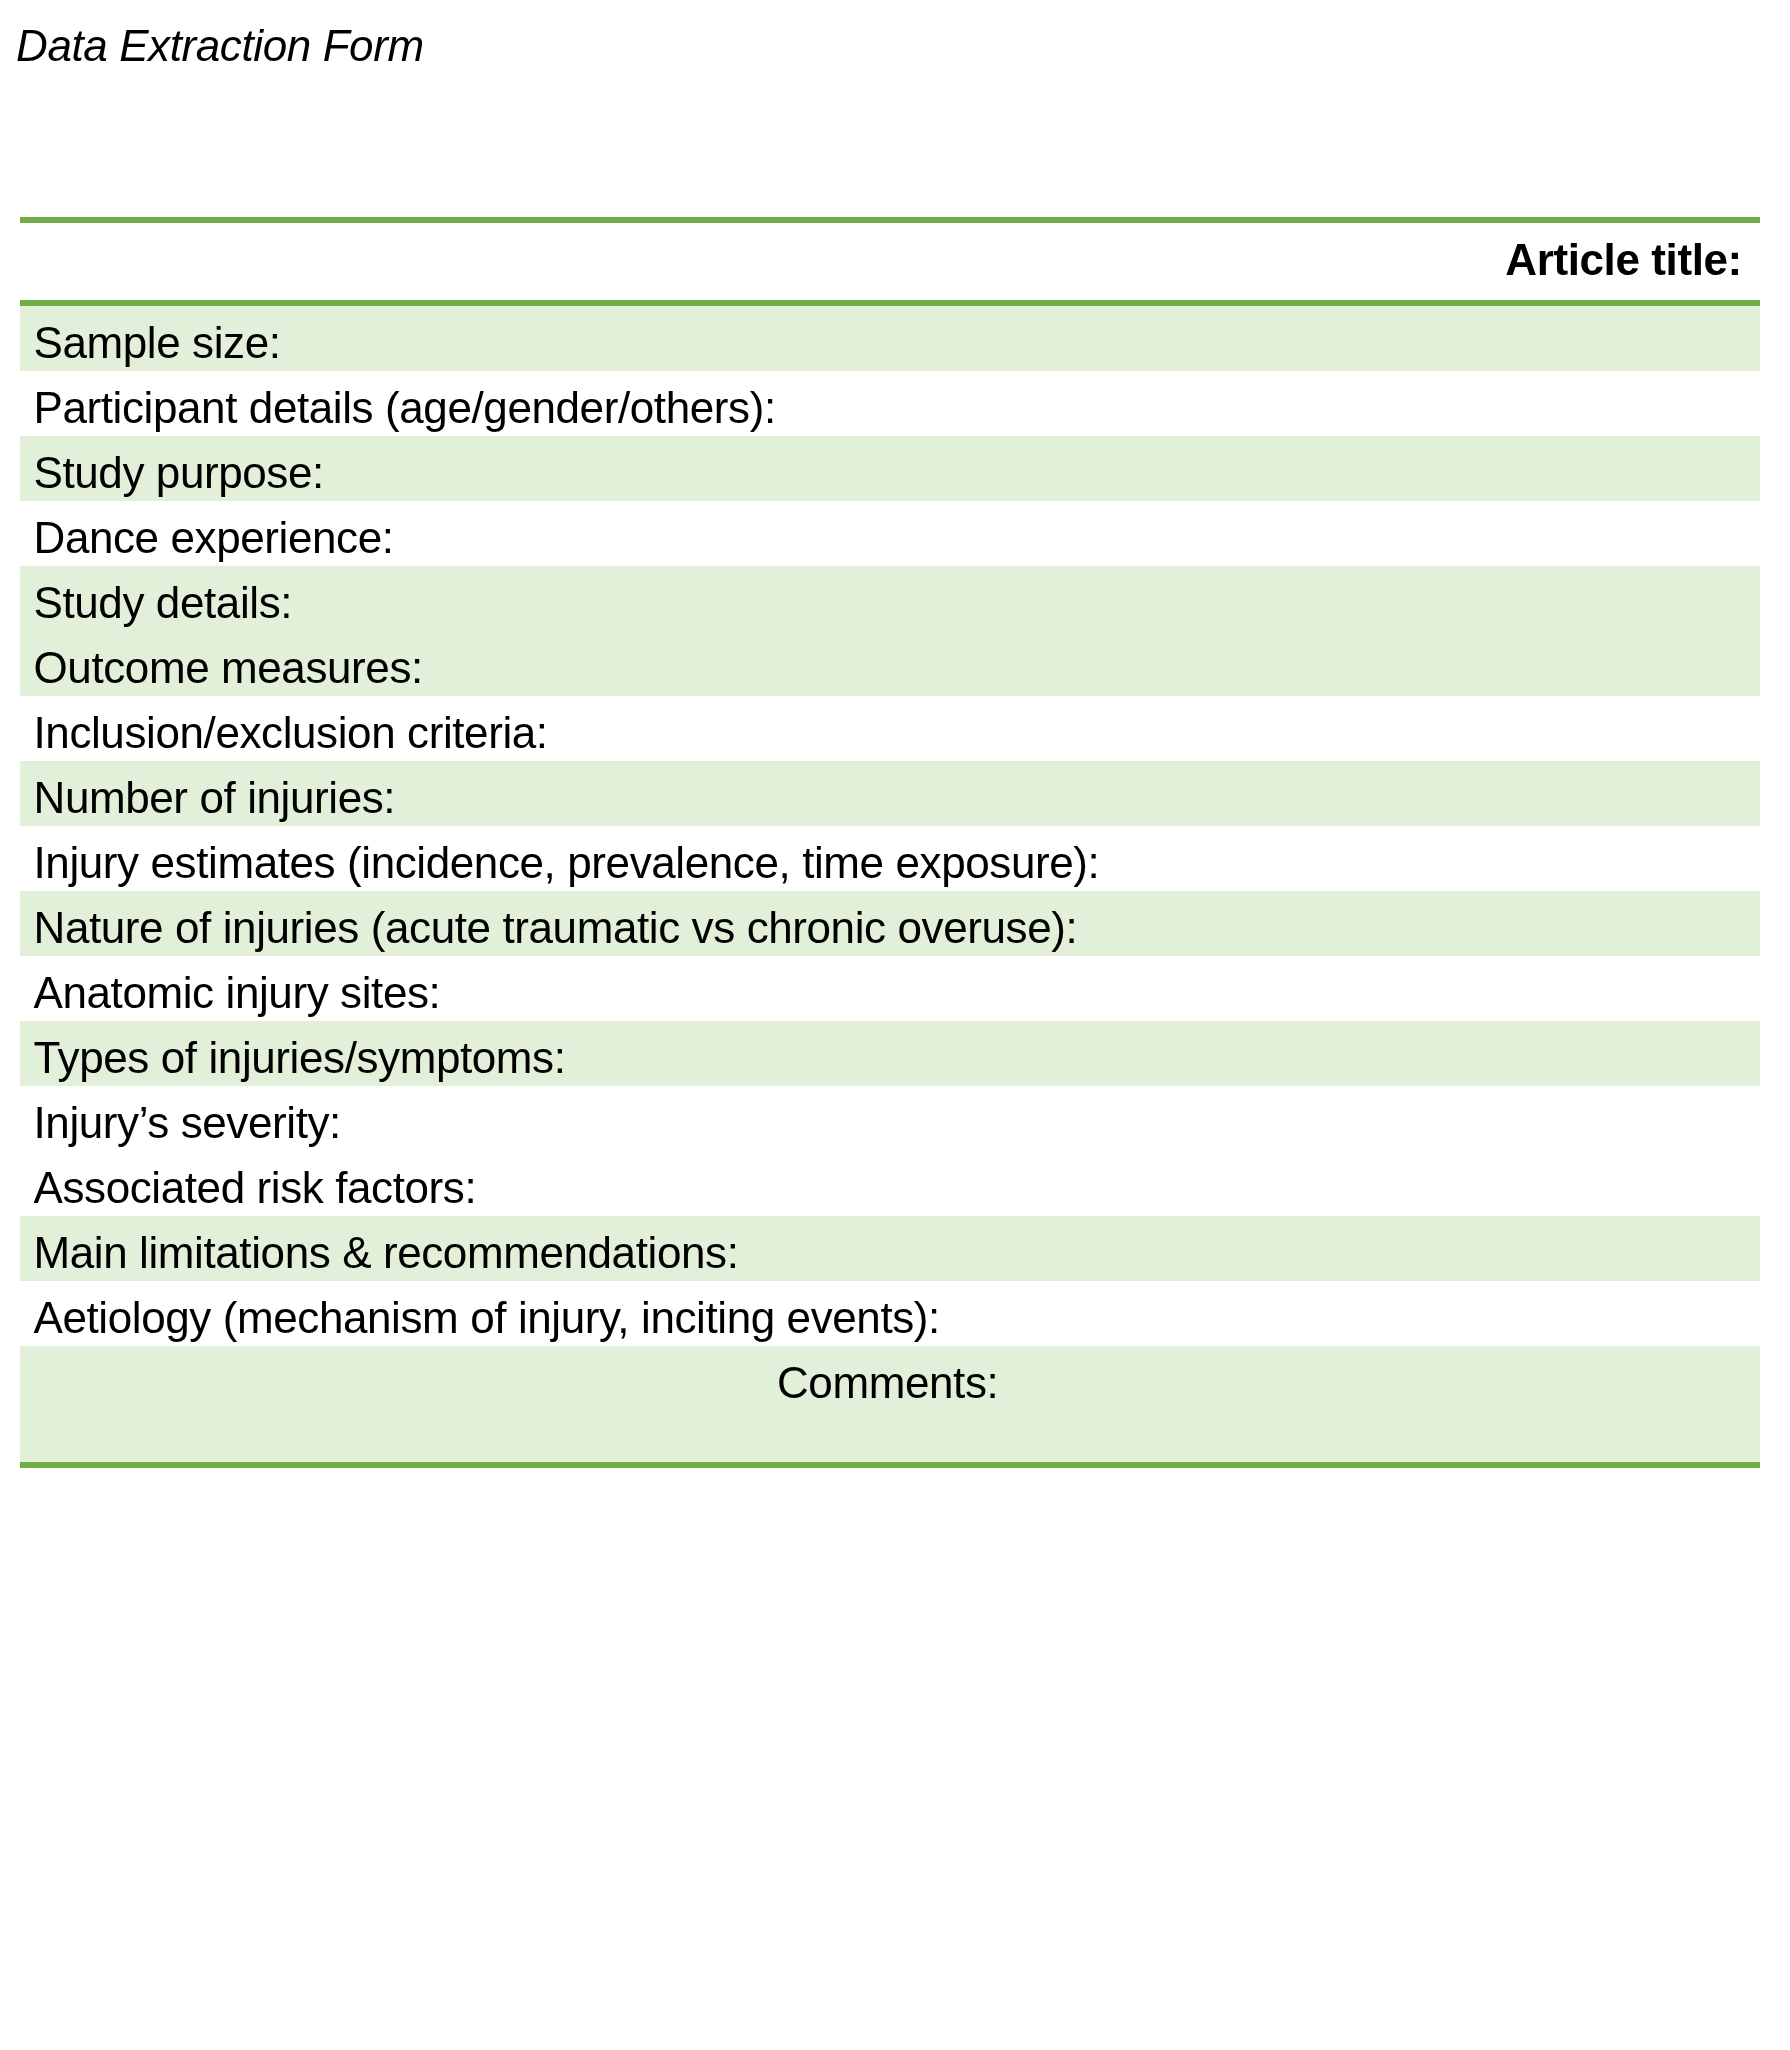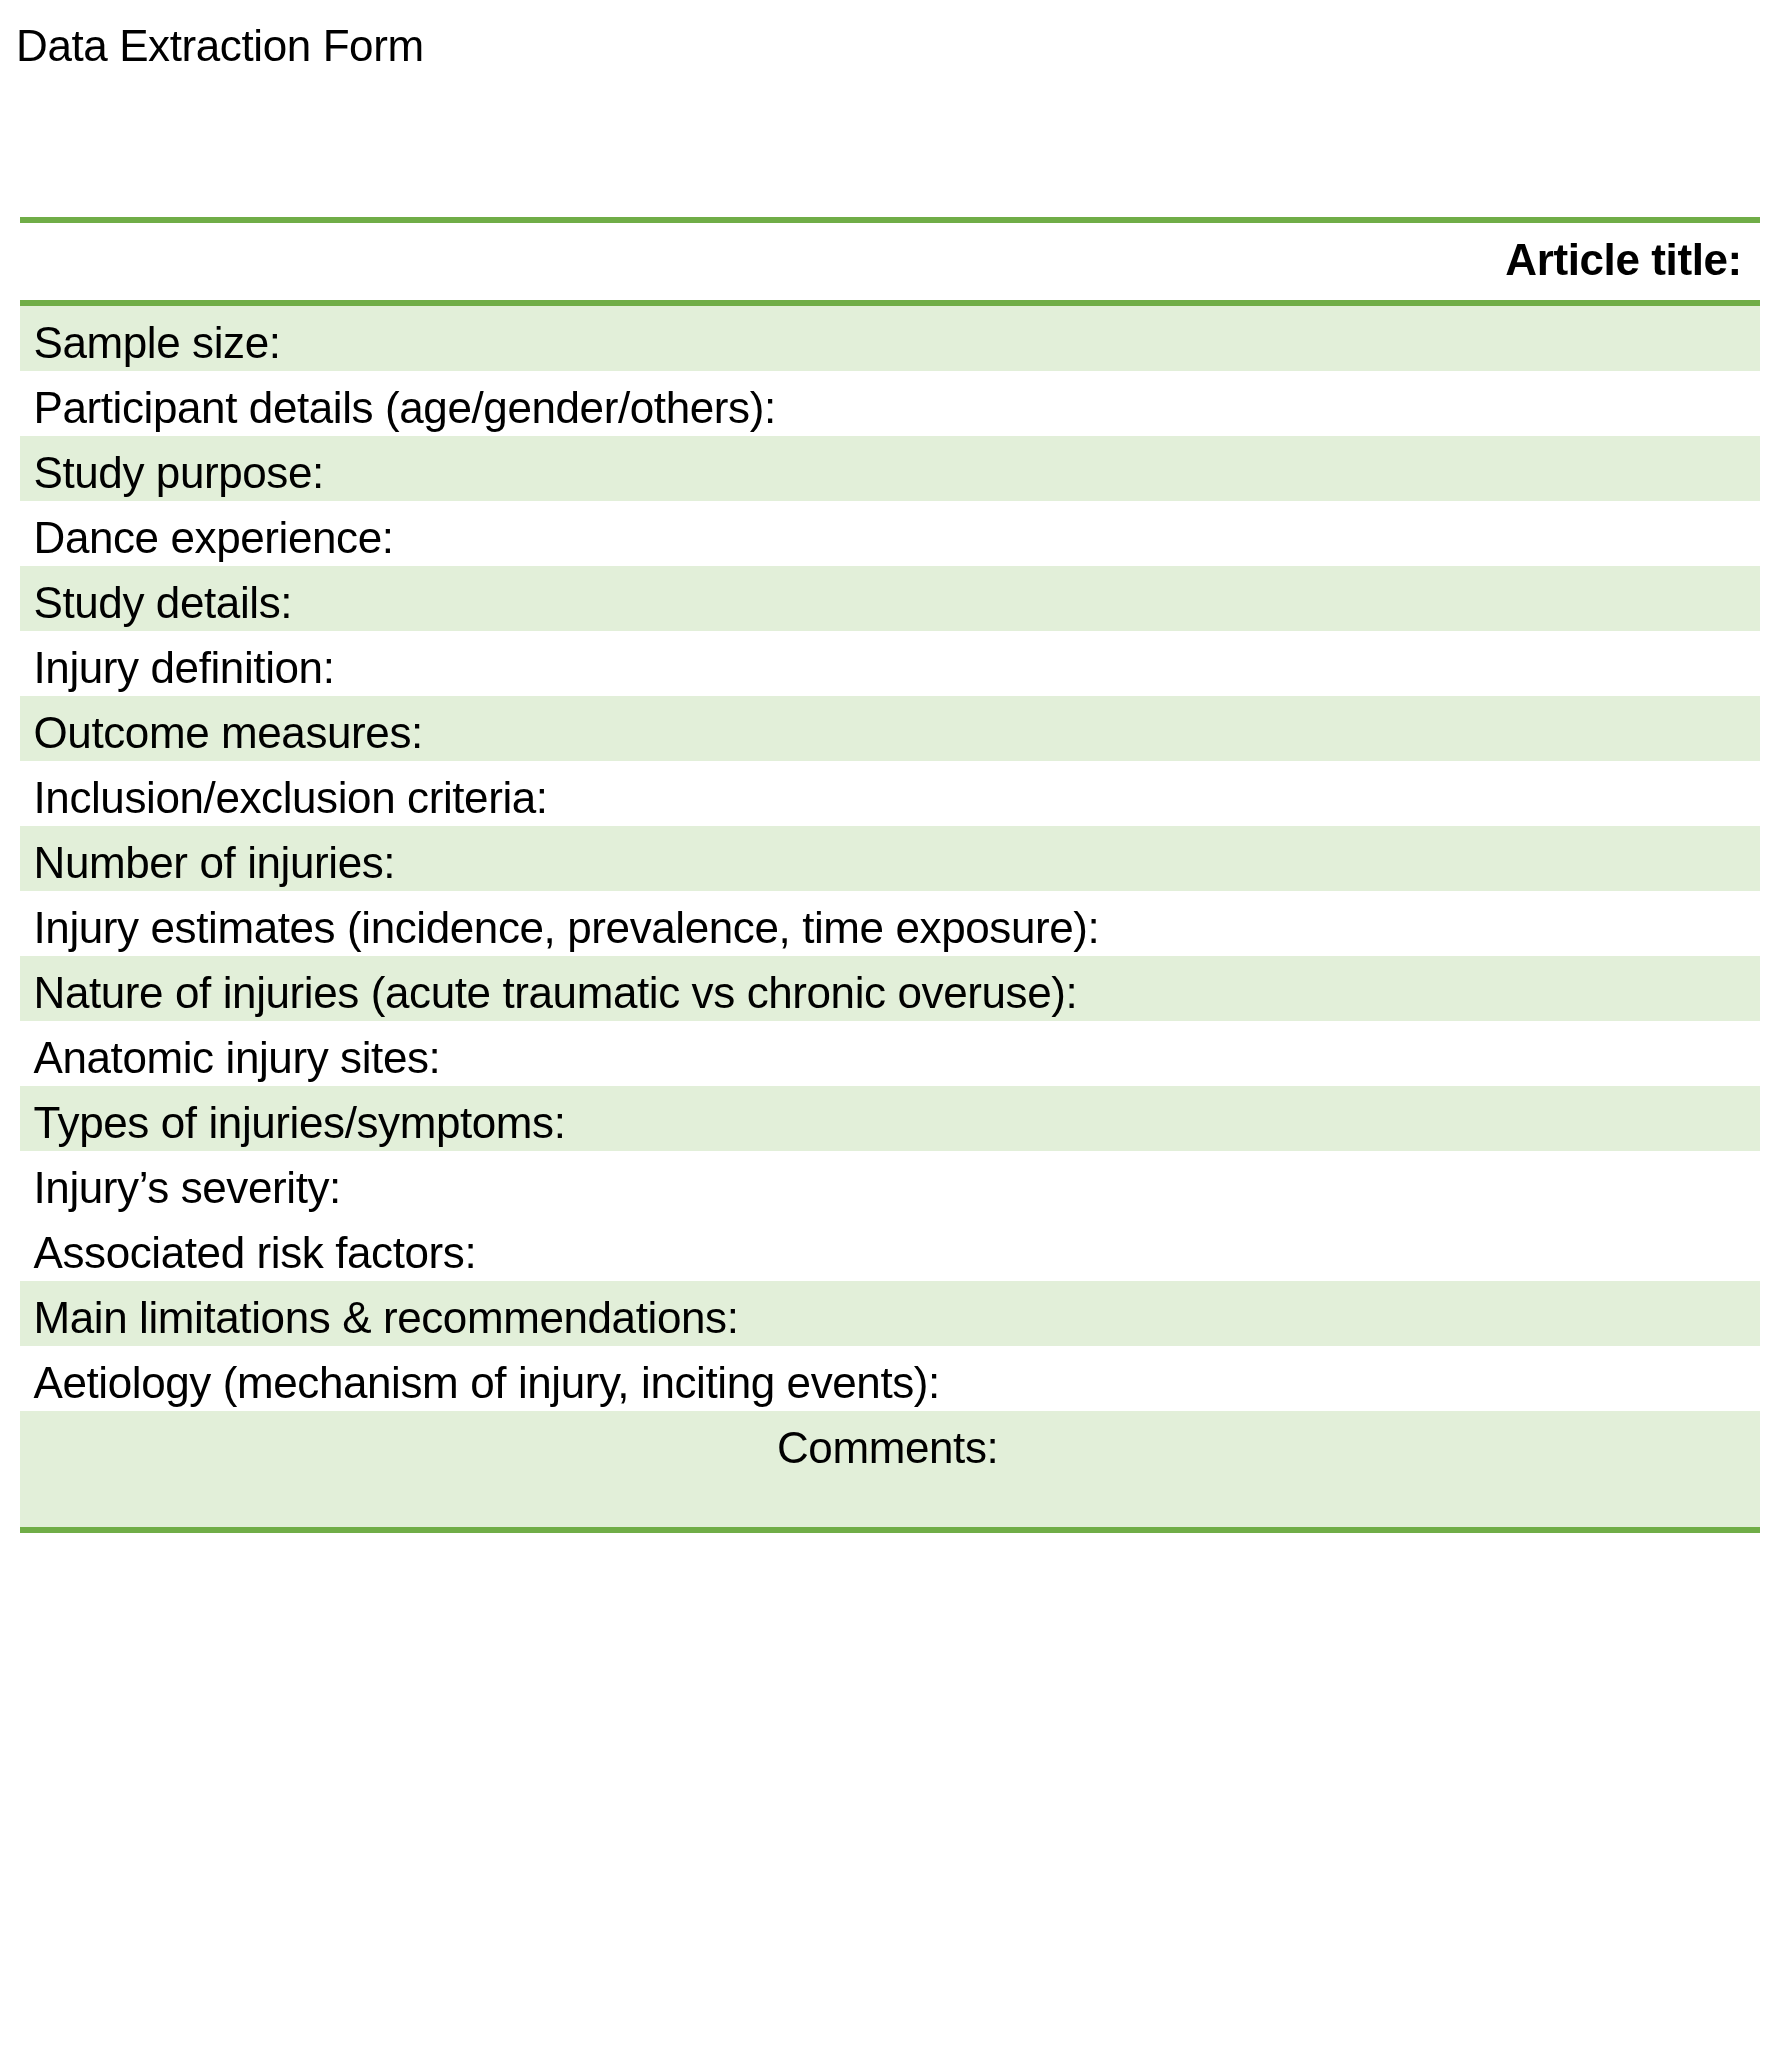--- a/index.html
+++ b/index.html
@@ -21,20 +21,21 @@
     overflow: hidden;
   }
   .doc-title {
     position: absolute;
     left: 16px;
     top: 21px;
     font-size: 44px;
     line-height: 1.15;
     font-weight: 400;
     letter-spacing: -0.4px;
+    font-style: italic;
   }
   .form-table {
     position: absolute;
     left: 19.5px;
     top: 217px;
     width: 1740px;
     border-top: 6.2px solid var(--accent-green);
     border-bottom: 6.2px solid var(--accent-green);
   }
   .row {
@@ -65,21 +66,20 @@
 
 <div class="doc-title">Data Extraction Form</div>
 
 <div class="form-table">
     <div class="row header"><span>Article title:</span></div>
     <div class="row shaded"><span>Sample size:</span></div>
     <div class="row"><span>Participant details (age/gender/others):</span></div>
     <div class="row shaded"><span>Study purpose:</span></div>
     <div class="row"><span>Dance experience:</span></div>
     <div class="row shaded"><span>Study details:</span></div>
-    <div class="row"><span>Injury definition:</span></div>
     <div class="row shaded"><span>Outcome measures:</span></div>
     <div class="row"><span>Inclusion/exclusion criteria:</span></div>
     <div class="row shaded"><span>Number of injuries:</span></div>
     <div class="row"><span>Injury estimates (incidence, prevalence, time exposure):</span></div>
     <div class="row shaded"><span>Nature of injuries (acute traumatic vs chronic overuse):</span></div>
     <div class="row"><span>Anatomic injury sites:</span></div>
     <div class="row shaded"><span>Types of injuries/symptoms:</span></div>
     <div class="row"><span>Injury’s severity:</span></div>
     <div class="row"><span>Associated risk factors:</span></div>
     <div class="row shaded"><span>Main limitations &amp; recommendations:</span></div>

